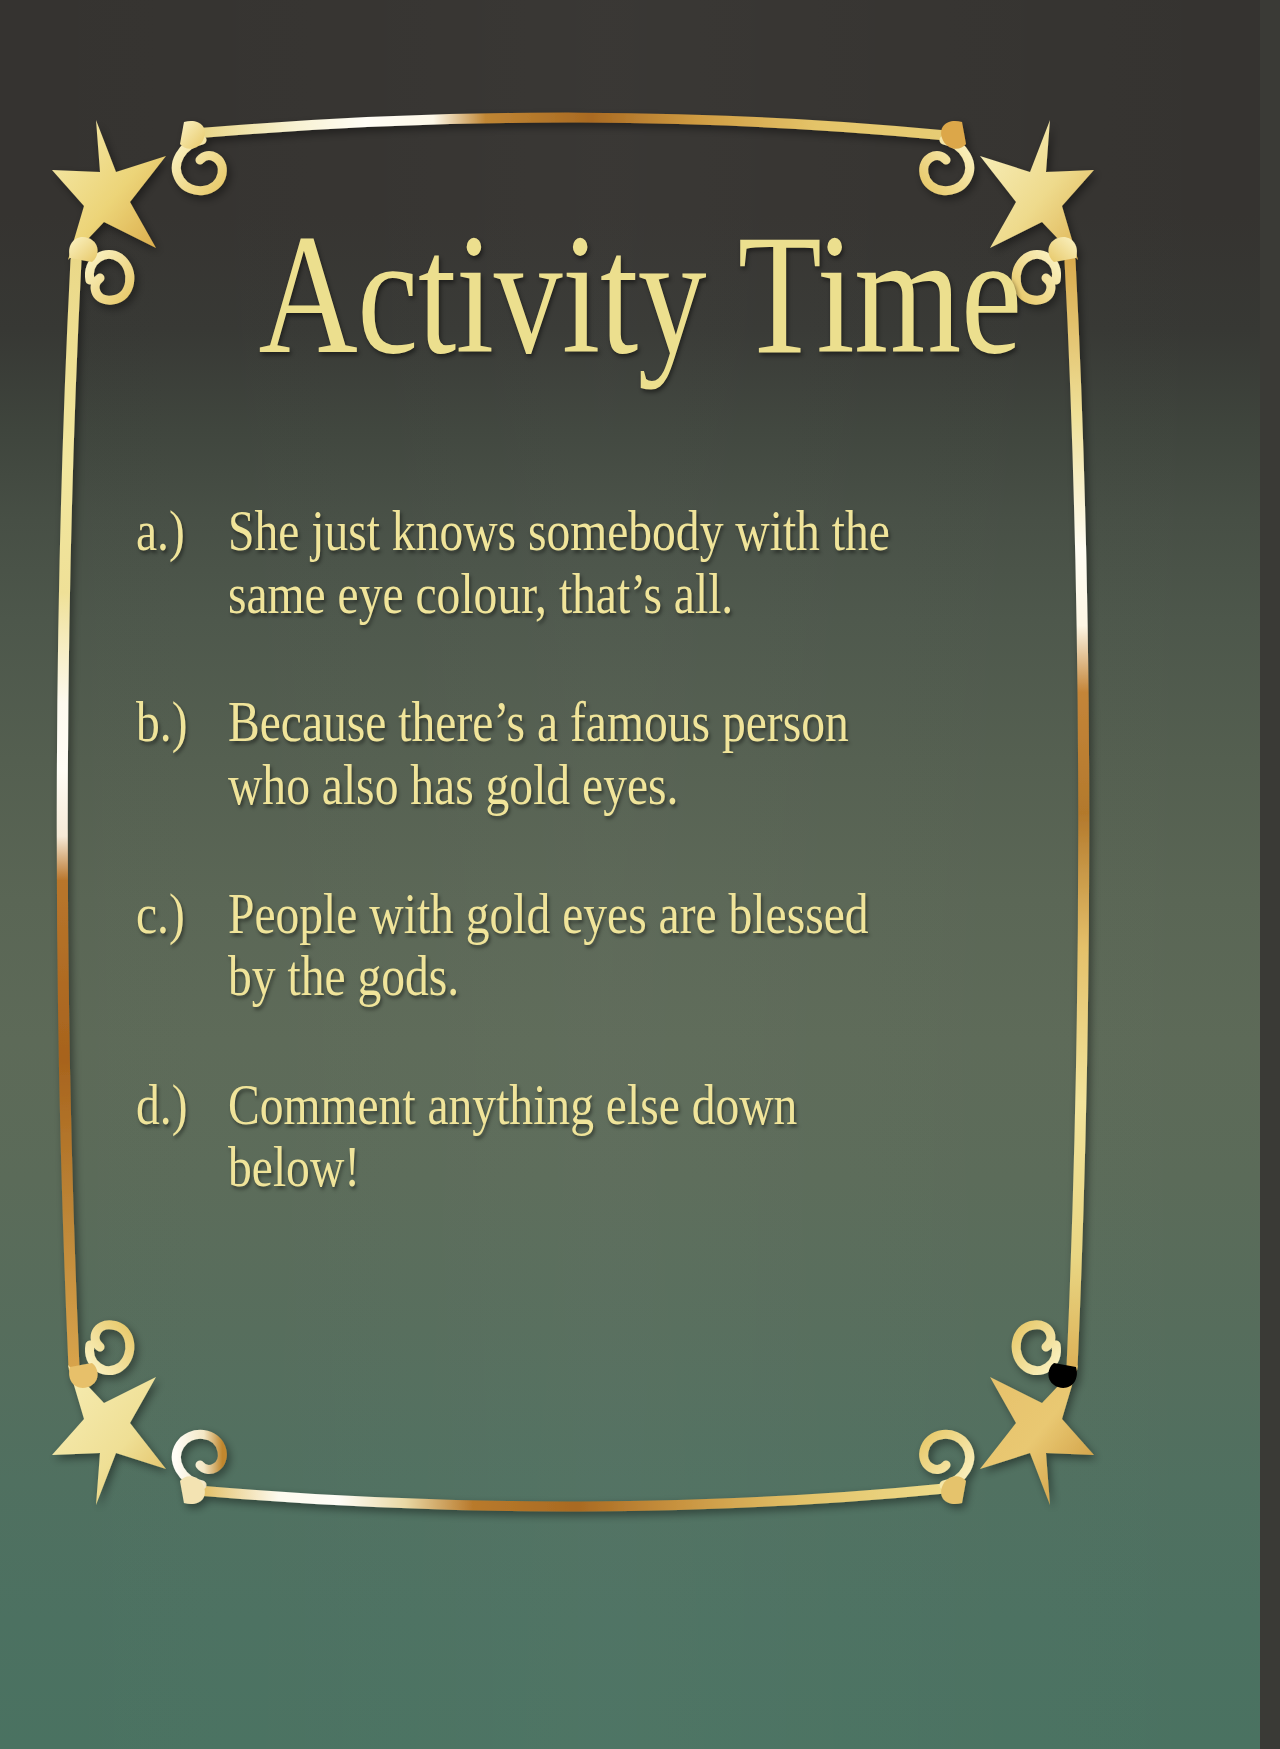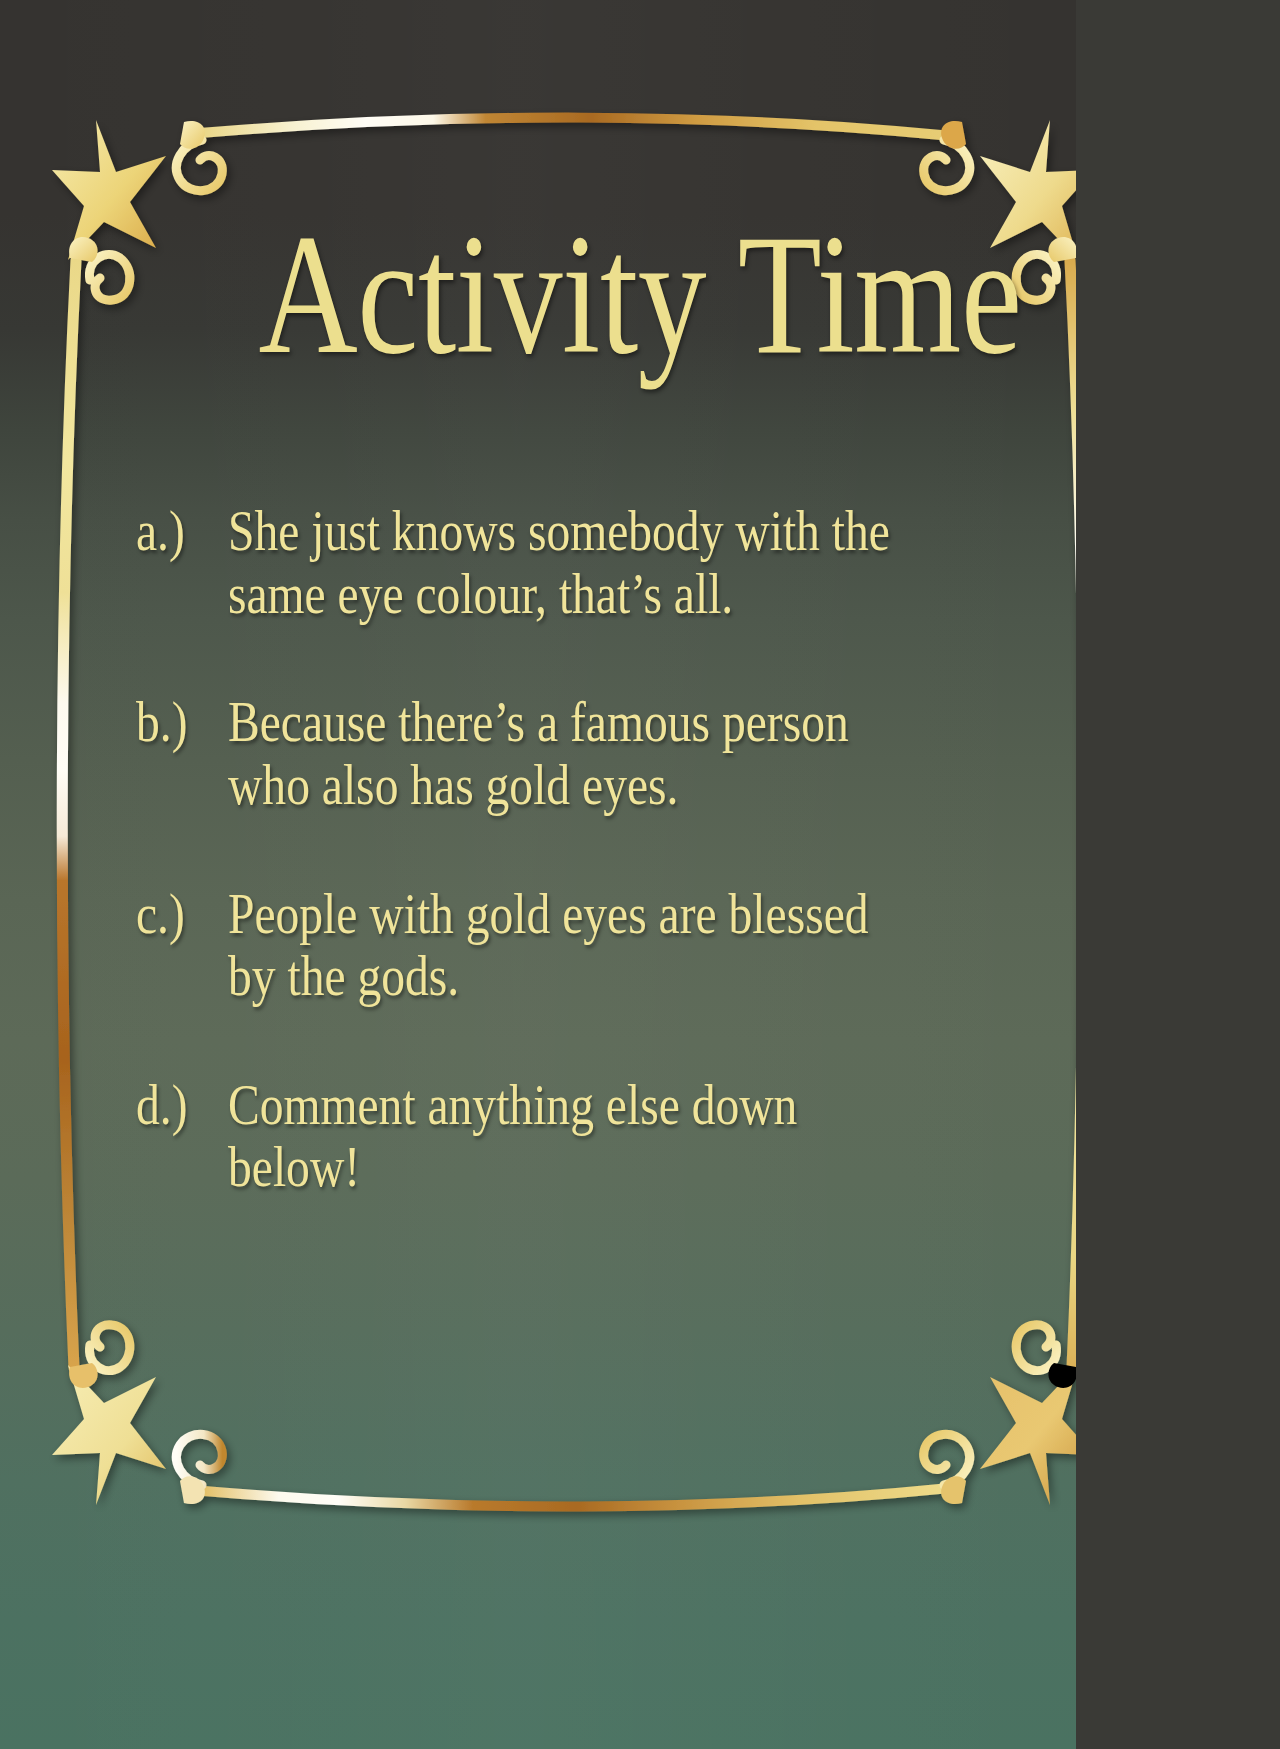--- a/index.html
+++ b/index.html
@@ -12,21 +12,21 @@
   }
 
   body {
     font-family:"Liberation Serif", "DejaVu Serif", serif;
     background:#3a3a36;
   }
 
   
   .poster{
     position:relative;
-    width:1076px;
+    width:1260px;
     height:1749px;
     overflow:hidden;
     background:
       linear-gradient(180deg,
         #353330   0px,
         #353330   215px,
         #373834  330px,
         #3f453d  430px,
         #474f45  520px,
         #4d574b  620px,

